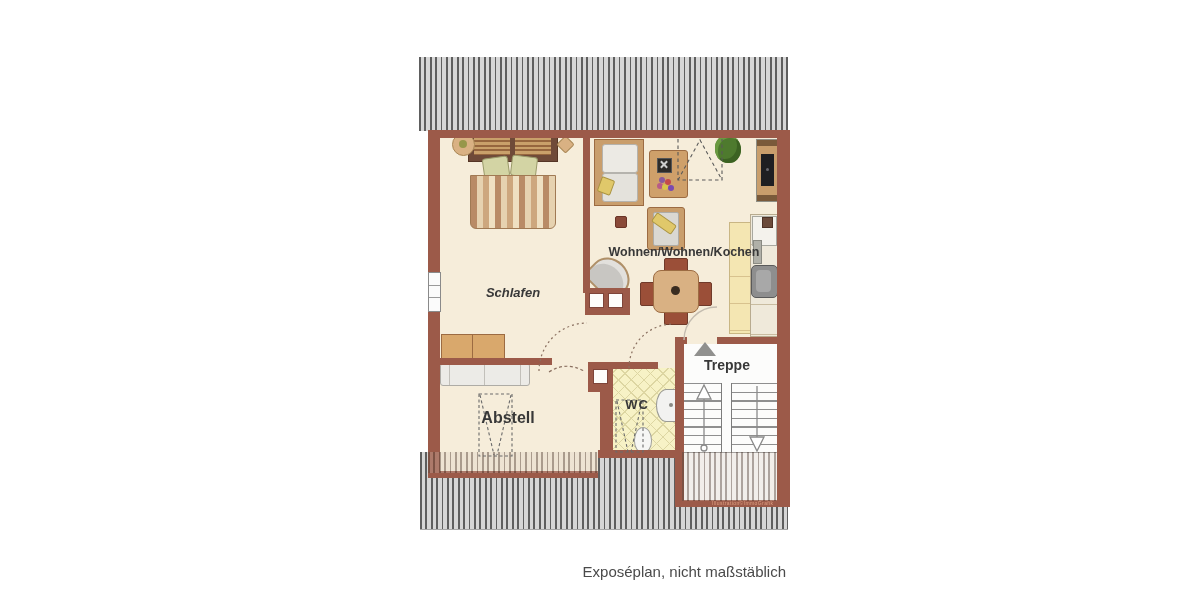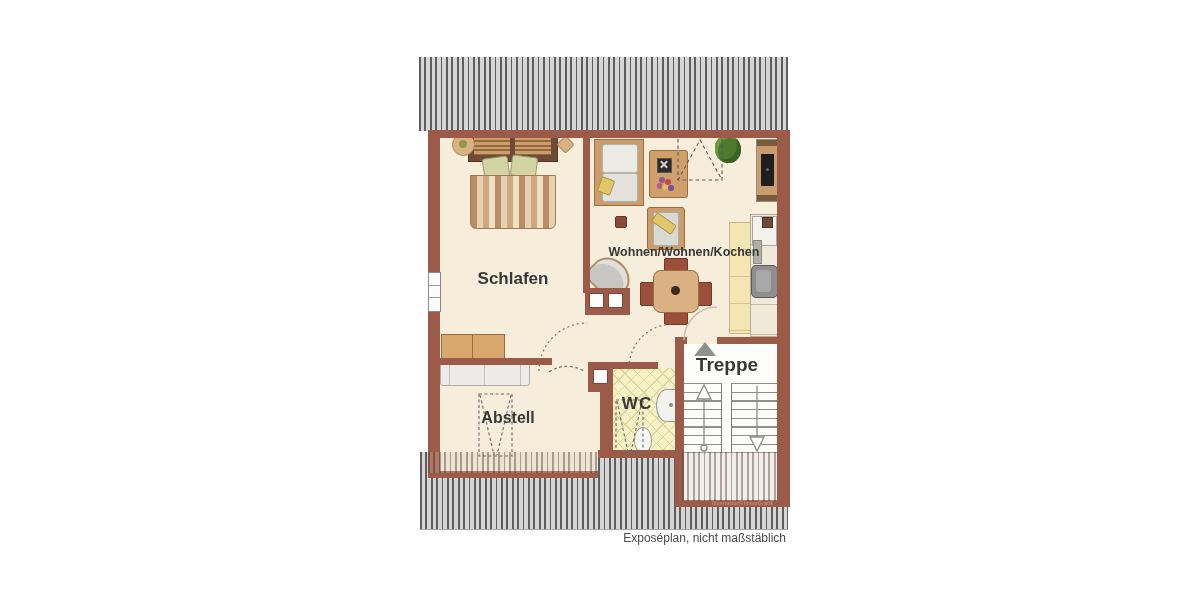--- a/index.html
+++ b/index.html
@@ -21,21 +21,21 @@
   .stair-room{background:#fcfcfb;z-index:2;}
   
   .furn{z-index:20;}
   .wood{background:#c99e6c;border:1px solid #9c6b42;}
   .lbl{position:absolute;z-index:50;color:#383838;font-weight:bold;white-space:nowrap;transform:translate(-50%,-50%);}
   .steps{background:repeating-linear-gradient(180deg,#8f8f8f 0 1.2px,transparent 1.2px 8.7px);border-bottom:1.2px solid #8f8f8f;z-index:10;}
   .divider{background:#fcfcfb;border-left:1.5px solid #7c7c7c;border-right:1.5px solid #7c7c7c;z-index:12;}
   svg.overlay{position:absolute;left:0;top:0;z-index:45;pointer-events:none;}
   .window{background:#fbfbfb;border:1px solid #8a8a8a;z-index:33;}
   .window i{position:absolute;left:0;right:0;height:1px;background:#9a9a9a;}
-  .footer-note{position:absolute;z-index:60;color:#4a4a4a;font-size:12px;}
+  .footer-note{position:absolute;z-index:60;color:#4a4a4a;font-size:15px;margin-top:32px;}
   .watermark{position:absolute;z-index:60;color:#dfa083;font-size:5px;letter-spacing:.4px;white-space:nowrap;}
 </style>
 </head>
 <body>
 
 <div id="canvas">
 
   <div class="abs hatch" style="left:419px;top:57px;width:369px;height:74px;"></div>
   <div class="abs hatch" style="left:420px;top:452px;width:368px;height:77px;border-bottom:1px solid #a8a8a8;"></div>
 
@@ -182,22 +182,22 @@
 
     <g stroke="#8a8a8a" stroke-width="1.3" fill="#ffffff">
       <polygon points="697,399 704,385 711,399"></polygon>
       <line x1="704" y1="399" x2="704" y2="445"></line>
       <circle cx="704" cy="448" r="3"></circle>
       <line x1="757" y1="386" x2="757" y2="437"></line>
       <polygon points="750,437 764,437 757,451"></polygon>
     </g>
   </svg>
 
-  <div class="lbl" style="left:513px;top:279px;font-size:17px;">Schlafen</div>
+  <div class="lbl" style="left:513px;top:292px;font-size:13px;font-style:italic;">Schlafen</div>
   <div class="lbl" style="left:684px;top:252px;font-size:12.5px;">Wohnen/Wohnen/Kochen</div>
-  <div class="lbl" style="left:637px;top:404px;font-size:17px;letter-spacing:1px;">WC</div>
-  <div class="lbl" style="left:727px;top:365px;font-size:19px;">Treppe</div>
+  <div class="lbl" style="left:637px;top:404px;font-size:13px;letter-spacing:1px;">WC</div>
+  <div class="lbl" style="left:727px;top:365px;font-size:14px;">Treppe</div>
   <div class="lbl" style="left:508px;top:418px;font-size:16px;">Abstell</div>
 
   <div class="watermark" style="left:712px;top:500px;">Illustration©ImmoGrafik</div>
   <div class="footer-note" style="right:414px;top:531px;">Exposéplan, nicht maßstäblich</div>
 
 </div>
 
 </body></html>

